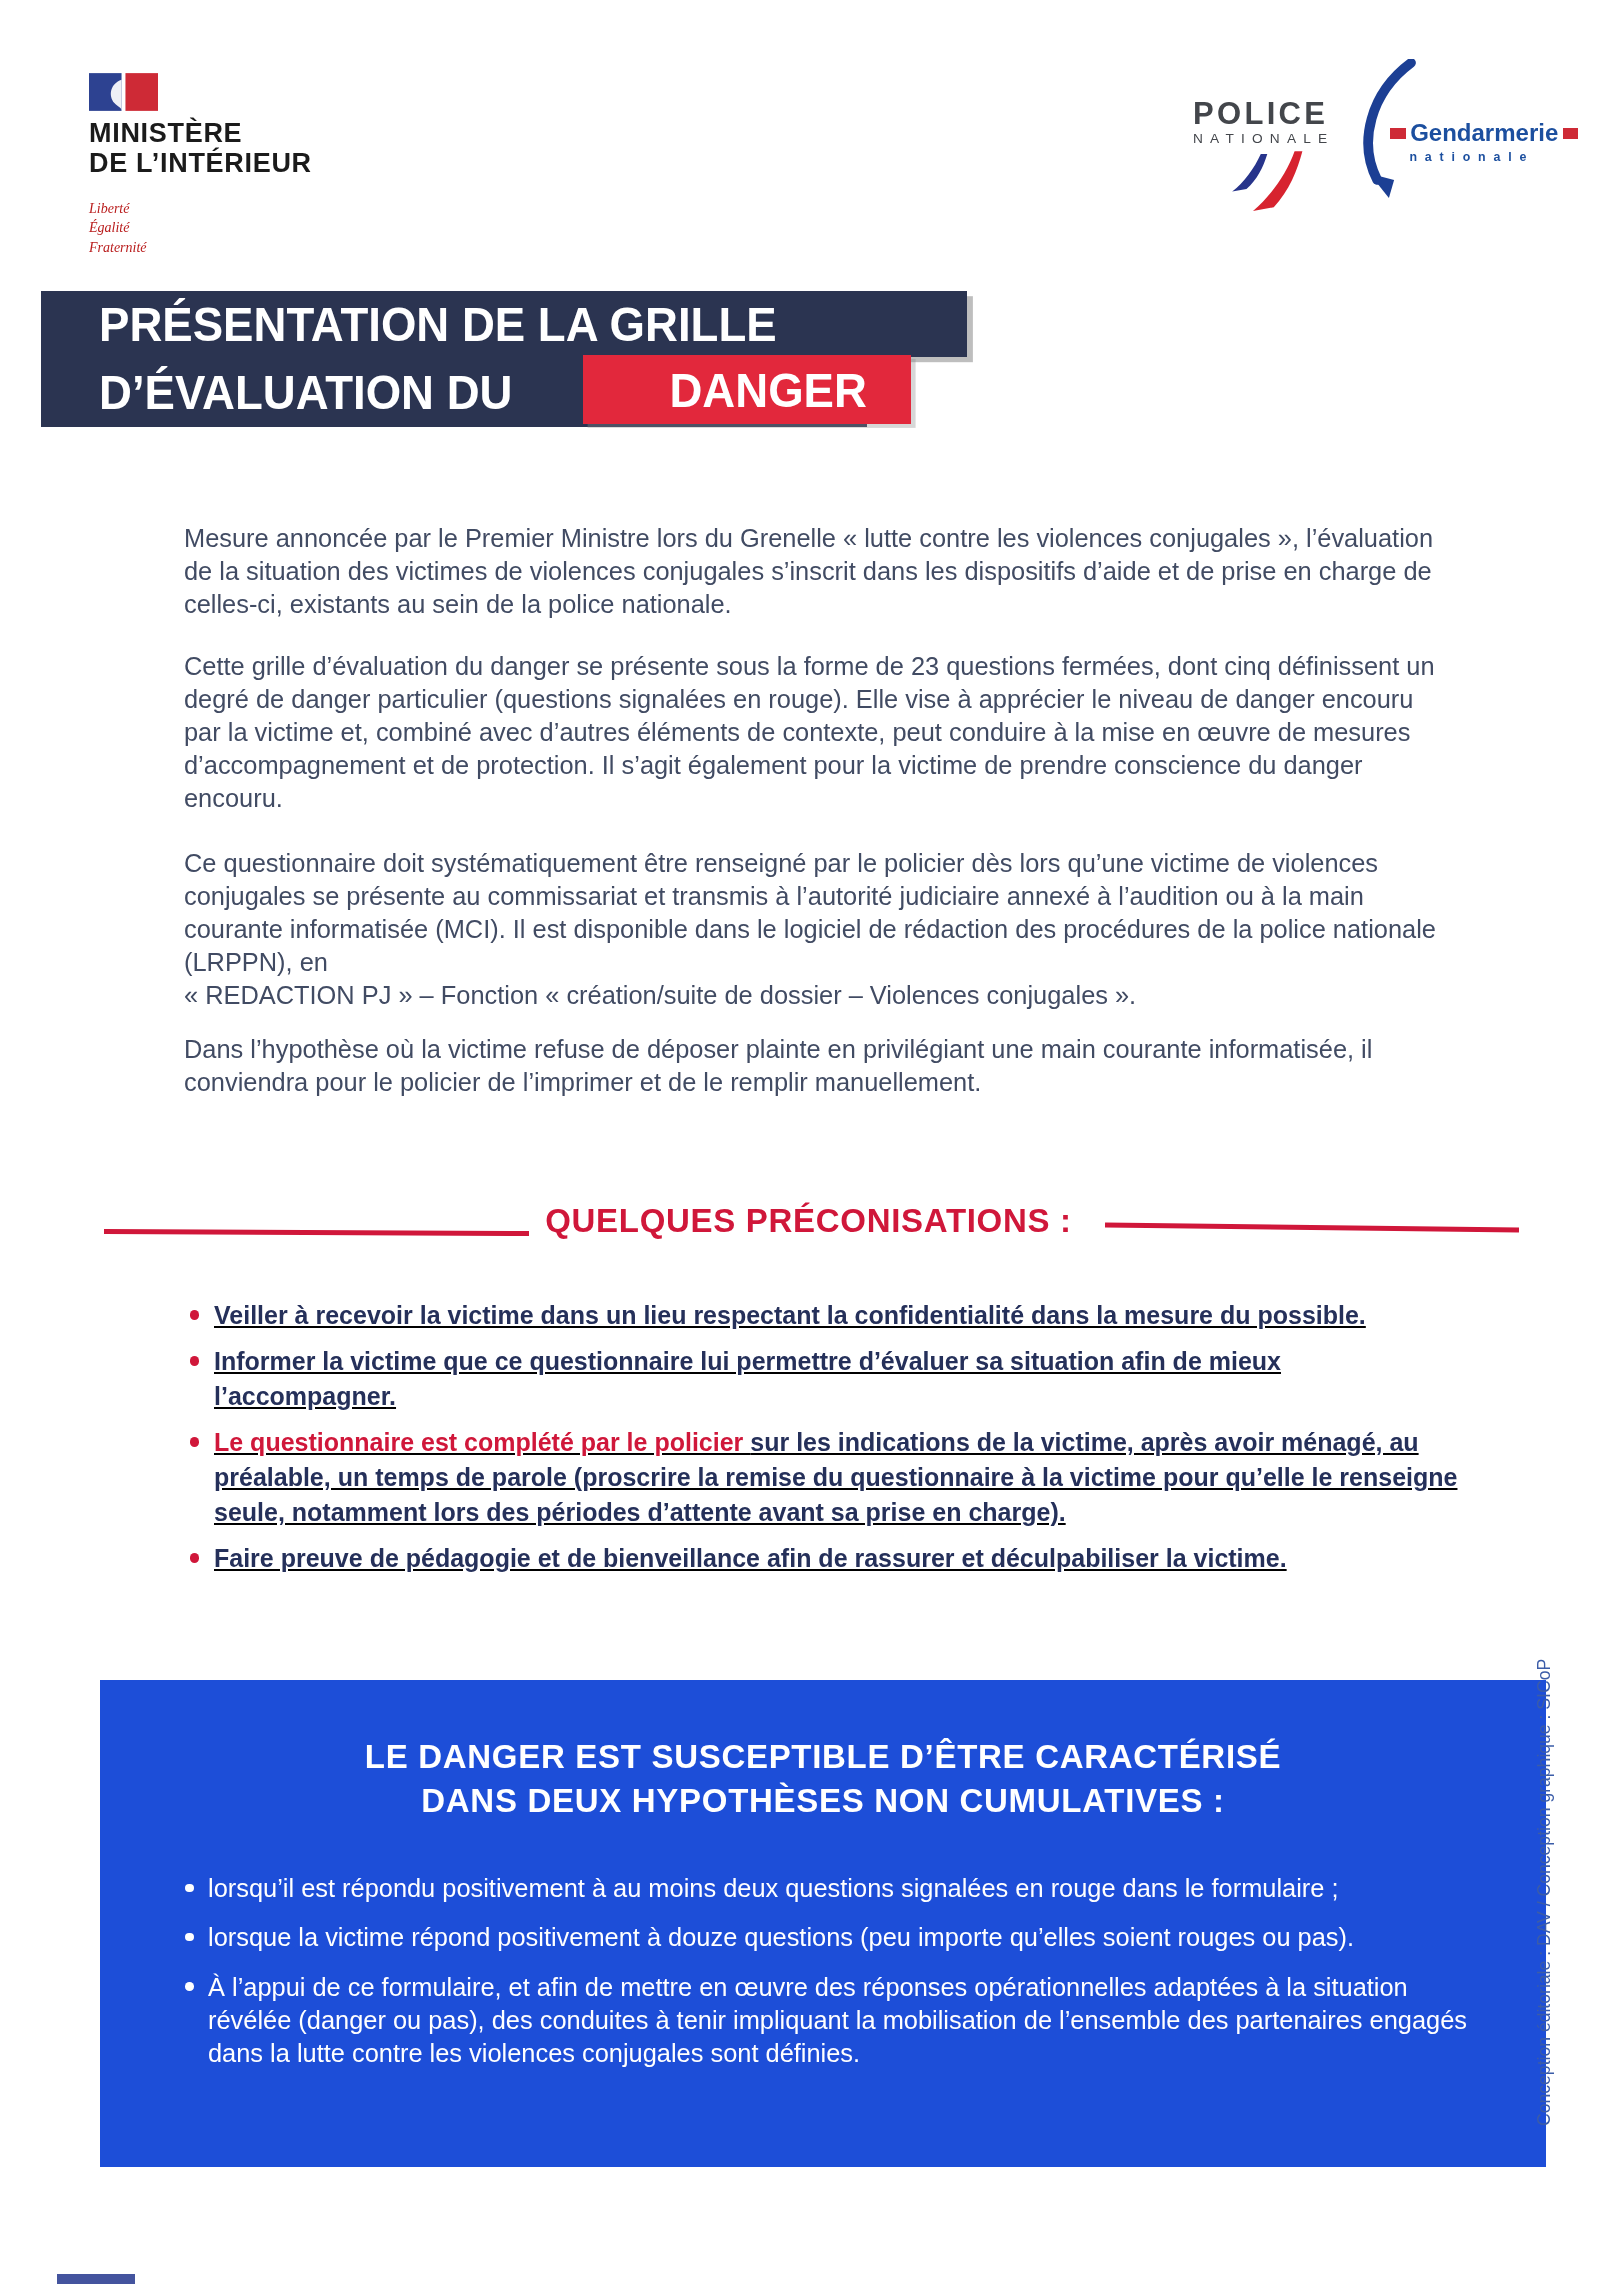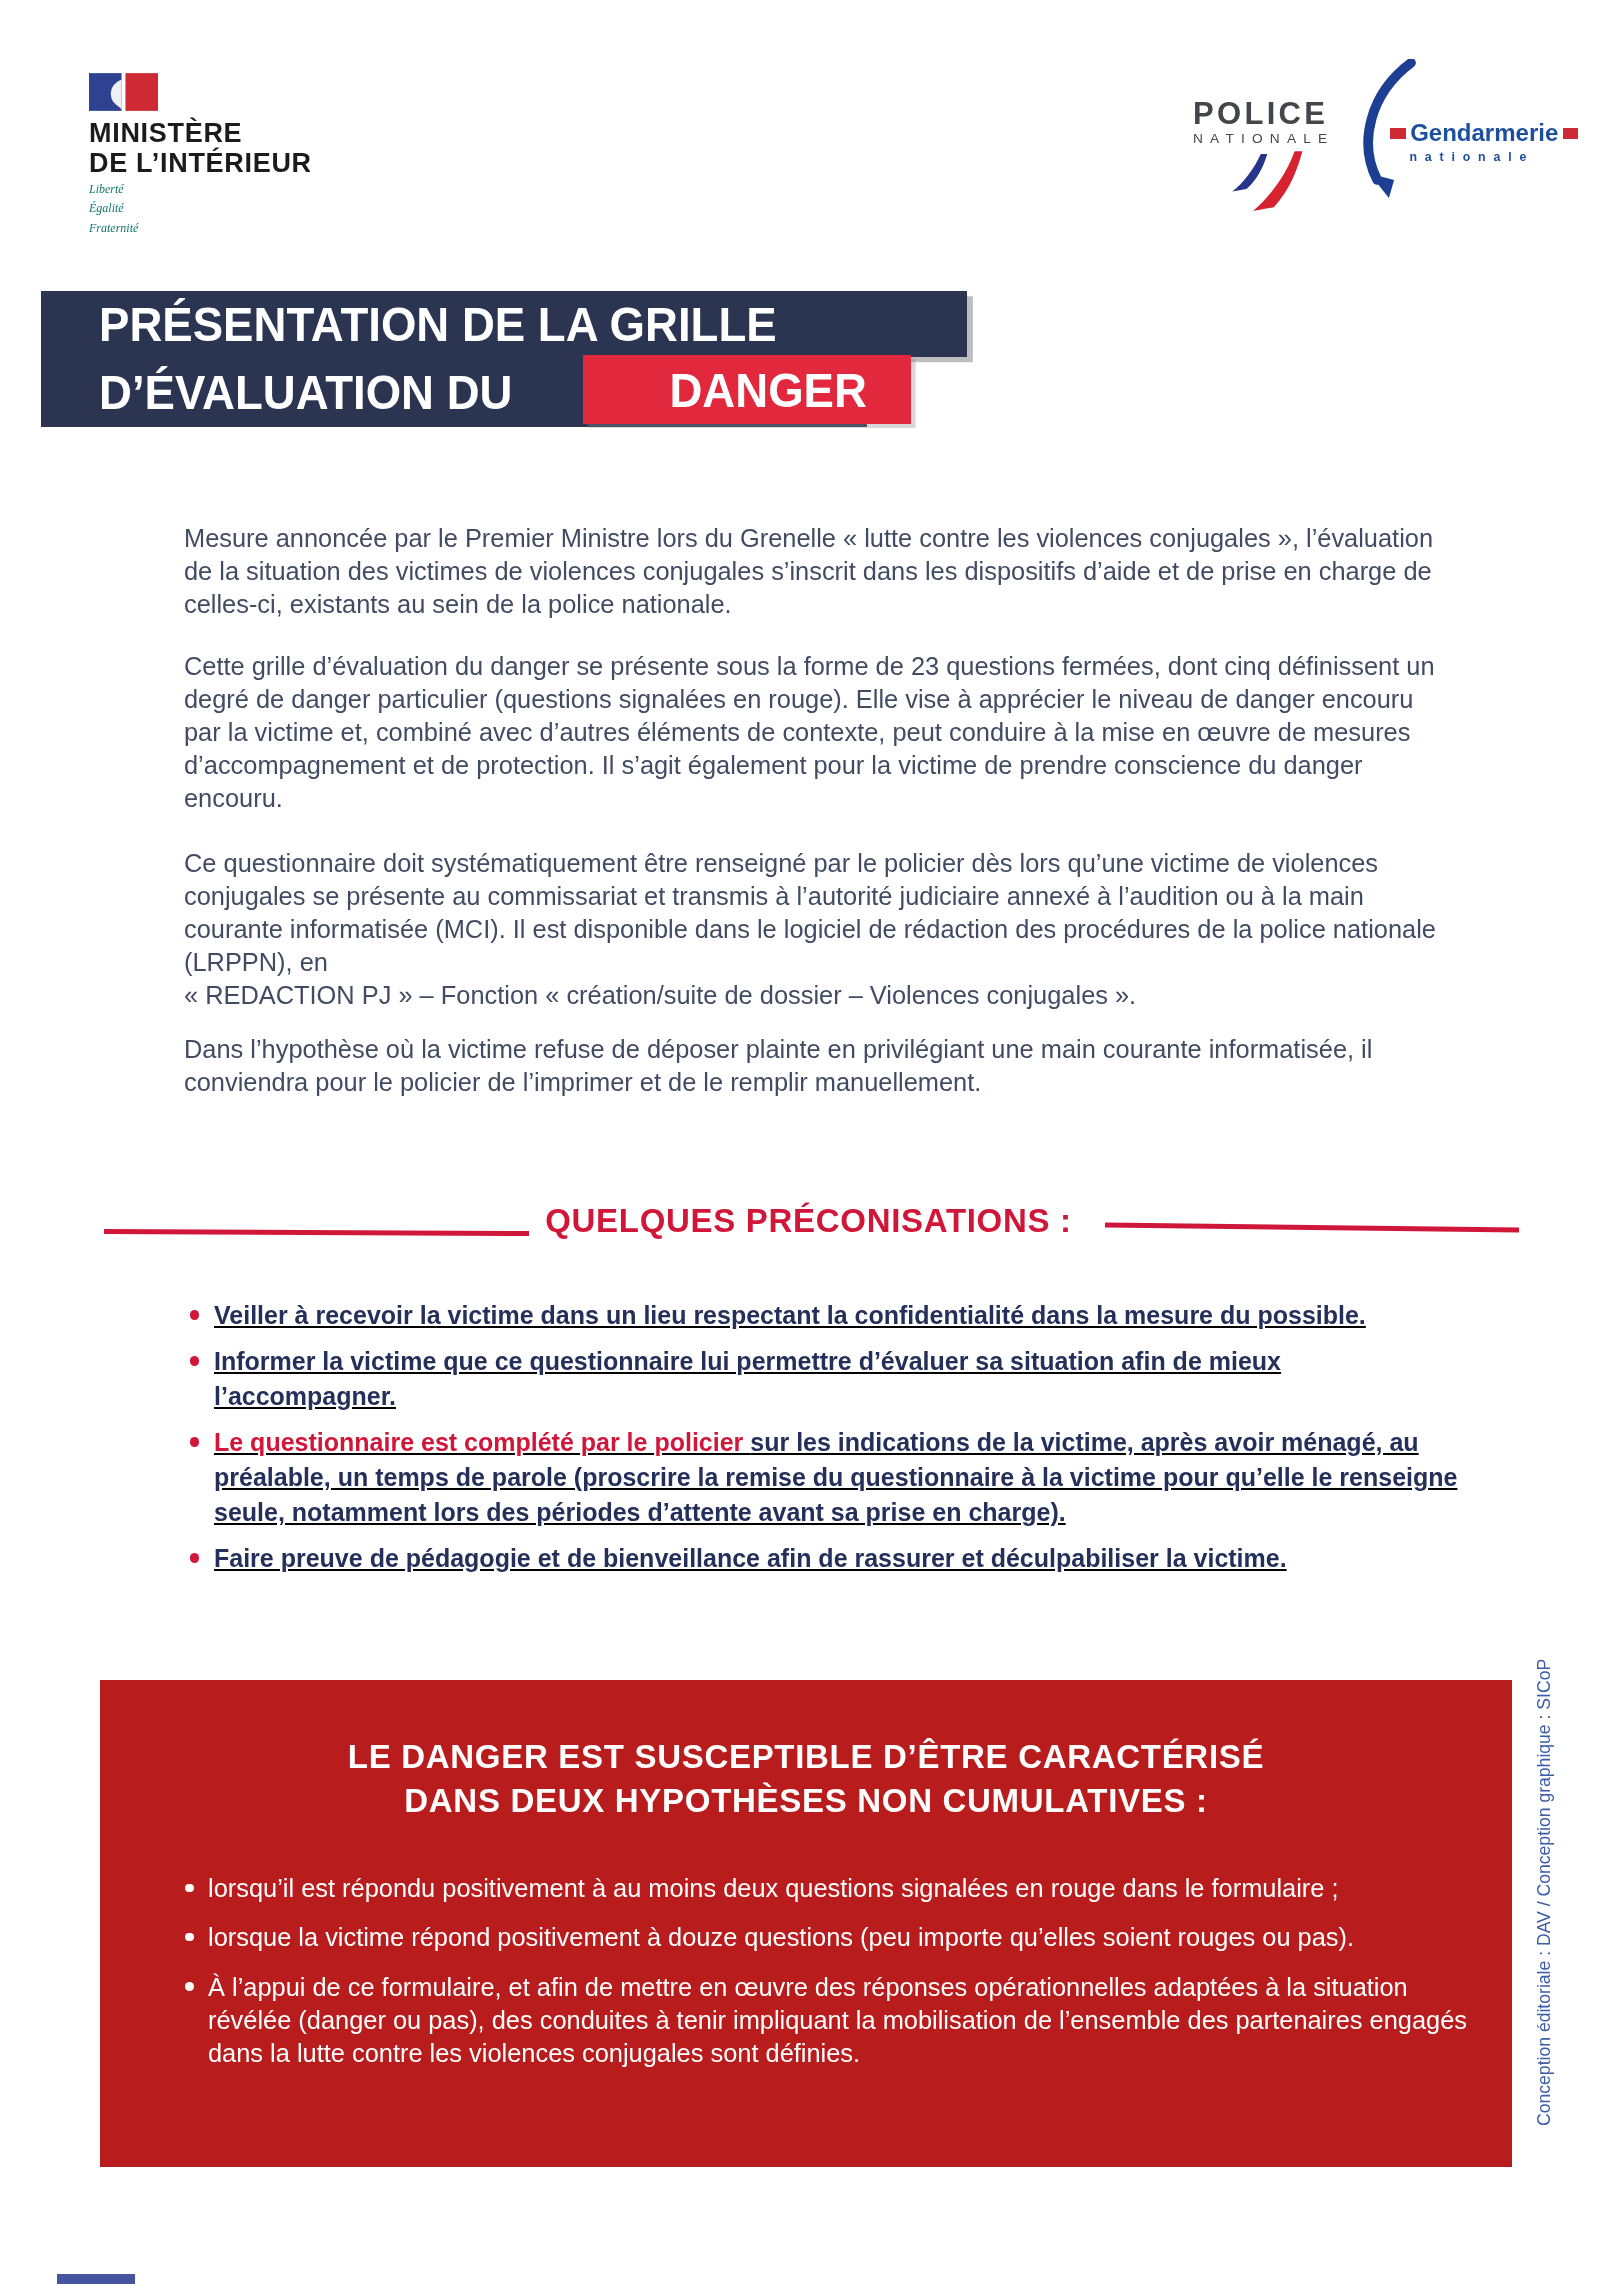--- a/index.html
+++ b/index.html
@@ -4,21 +4,21 @@
 <style>
   html,body{margin:0;padding:0;background:#e8e8e8;}
   .page{
     position:relative;width:1617px;height:2284px;background:#ffffff;
     font-family:"Liberation Sans",sans-serif;overflow:hidden;margin:0 auto;
   }
   
   .ministry{position:absolute;left:89px;top:73px;color:#141414;}
   .ministry .flag{display:block;margin-bottom:6.5px;}
   .ministry .mname{font-weight:bold;font-size:27px;line-height:30px;letter-spacing:0.7px;color:#1b1b1b;}
-  .ministry .motto{margin-top:2px;font-family:"Liberation Serif",serif;font-style:italic;font-size:12px;line-height:19.5px;color:#0f766e;}
+  .ministry .motto{margin-top:21px;font-family:"Liberation Serif",serif;font-style:italic;font-size:14px;line-height:19.5px;color:#b91c1c;}
   .police{position:absolute;left:1193px;top:99px;width:195px;color:#43464b;}
   .police .pline1{font-weight:bold;font-size:31px;letter-spacing:3.3px;line-height:30px;}
   .police .pline2{font-size:13.7px;letter-spacing:7.2px;line-height:17px;margin-top:1.3px;}
   .police svg{margin:3.9px 0 0 34px;display:block;}
   .gendarmerie{position:absolute;left:1346px;top:59px;width:215px;height:156px;}
   .gendarmerie .gtxt{position:absolute;left:44px;top:60px;white-space:nowrap;}
   .gendarmerie .grow{display:flex;align-items:center;gap:4.6px;}
   .gendarmerie .gname{color:#1c4f9f;font-weight:bold;font-size:24px;}
   .gendarmerie .gsub{color:#1c4f9f;font-size:12.4px;letter-spacing:7.8px;margin:2.6px 0 0 19.5px;font-weight:bold;}
   .rblock{width:15.6px;height:11px;background:#ce2a36;display:inline-block;}
@@ -36,21 +36,21 @@
   .seg-red{color:#d0173a;}
   
   .prec-heading{position:absolute;left:0;top:1202px;width:1617px;text-align:center;color:#d0173a;font-weight:bold;font-size:33px;letter-spacing:0.7px;}
   .prec-line{position:absolute;height:5.2px;background:#d0173a;}
   .prec-line.left{left:104px;top:1230px;width:425px;transform:rotate(.3deg);}
   .prec-line.right{left:1105px;top:1225px;width:414px;transform:rotate(.7deg);}
   .prec-list{position:absolute;left:181px;top:1290px;width:1273px;margin:8px;padding:0;list-style:none;text-decoration:underline;}
   .prec-list li{position:relative;padding-left:25px;margin-bottom:11px;font-weight:bold;font-size:25px;line-height:35px;color:#25305a;}
   .prec-list li::before{content:"";position:absolute;left:0.7px;top:12.4px;width:9.8px;height:9.8px;border-radius:50%;background:#d0173a;}
   
-  .danger-box{position:absolute;left:100px;top:1680px;width:1412px;height:487px;background:#b91c1c;}
+  .danger-box{position:absolute;left:100px;top:1680px;width:1412px;height:487px;background:#1d4ed8;padding-left:34px;}
   .danger-box .dtitle{position:absolute;top:55px;left:0;width:100%;text-align:center;color:#fff;font-weight:bold;font-size:33px;line-height:44px;letter-spacing:0.7px;}
   .danger-list{position:absolute;left:84px;top:192px;width:1296px;margin:0;padding:0;list-style:none;}
   .danger-list li{position:relative;padding-left:24px;margin-bottom:16.3px;color:#fff;font-size:25.4px;line-height:33px;}
   .danger-list li::before{content:"";position:absolute;left:1.3px;top:11.7px;width:8.5px;height:8.5px;border-radius:50%;background:#fff;}
   
   .side-caption{position:absolute;left:1529px;top:1603px;height:579px;width:30px;writing-mode:vertical-rl;transform:rotate(180deg);display:flex;align-items:center;justify-content:center;font-size:17.6px;color:#3b5ca8;white-space:nowrap;}
   
   .corner-artifact{position:absolute;left:57px;top:2274px;width:78px;height:10.4px;background:#44549e;}
 </style>
 </head>

